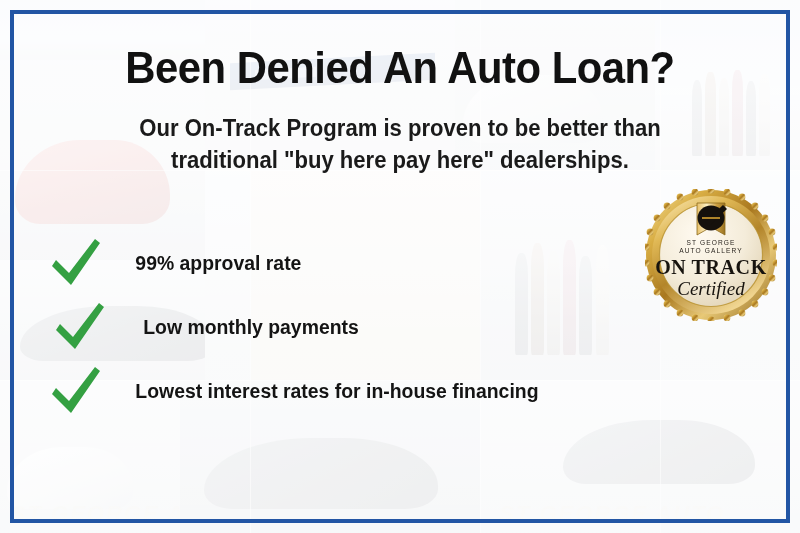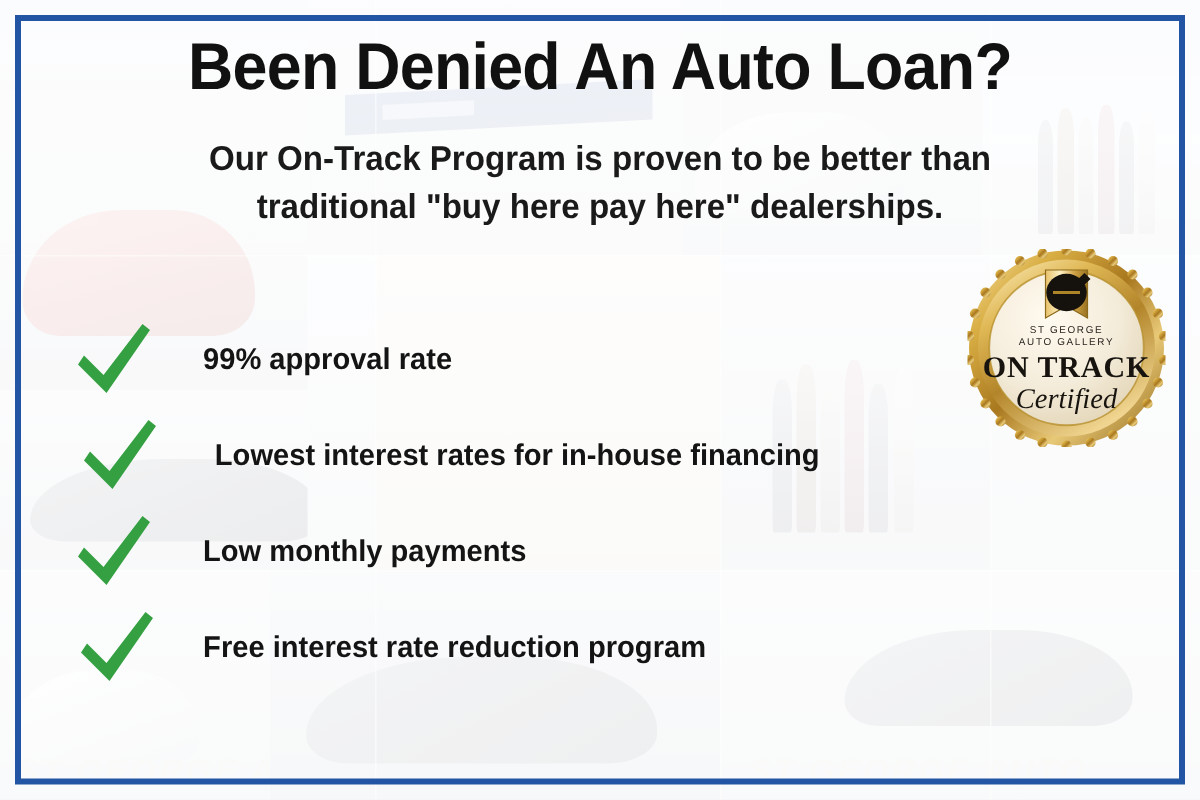--- a/index.html
+++ b/index.html
@@ -144,20 +144,21 @@
     left: 10px; top: 10px; right: 10px; bottom: 10px;
     border: 4px solid #2255a4;
     box-sizing: border-box;
     pointer-events: none;
   }
 
   
   .content {
     position: absolute;
     inset: 0;
+    margin-top: 23px;
   }
 
   .headline {
     position: absolute;
     left: 0; right: 0;
     top: 22px;
     text-align: center;
     font-size: 44px;
     line-height: 1.05;
     font-weight: bold;
@@ -343,41 +344,33 @@
         </span>
         <span class="benefit-label">99% approval rate</span>
       </div>
 
       <div class="benefit-row">
         <span class="check-icon">
           <svg width="56" height="54" viewBox="0 0 56 54">
             <path d="M4 30 L8 24 L21 37 L47 3 L52 7 L23 49 Z" fill="#34a042"></path>
           </svg>
         </span>
-        <span class="benefit-label">Lowest interest rates for in-house financing</span>
+        <span class="benefit-label">Low monthly payments</span>
       </div>
 
       <div class="benefit-row">
         <span class="check-icon">
           <svg width="56" height="54" viewBox="0 0 56 54">
             <path d="M4 30 L8 24 L21 37 L47 3 L52 7 L23 49 Z" fill="#34a042"></path>
           </svg>
         </span>
-        <span class="benefit-label">Low monthly payments</span>
+        <span class="benefit-label">Lowest interest rates for in-house financing</span>
       </div>
 
 
-      <div class="benefit-row">
-        <span class="check-icon">
-          <svg width="56" height="54" viewBox="0 0 56 54">
-            <path d="M4 30 L8 24 L21 37 L47 3 L52 7 L23 49 Z" fill="#34a042"></path>
-          </svg>
-        </span>
-        <span class="benefit-label">Free interest rate reduction program</span>
-      </div>
 
     </div>
 
     <div class="seal">
       <svg width="132" height="132" viewBox="0 0 132 132">
         <defs>
           <linearGradient id="goldRim" x1="0" y1="0" x2="1" y2="1">
             <stop offset="0%" stop-color="#f7e4a6"></stop>
             <stop offset="22%" stop-color="#d9ae44"></stop>
             <stop offset="48%" stop-color="#a9781f"></stop>

